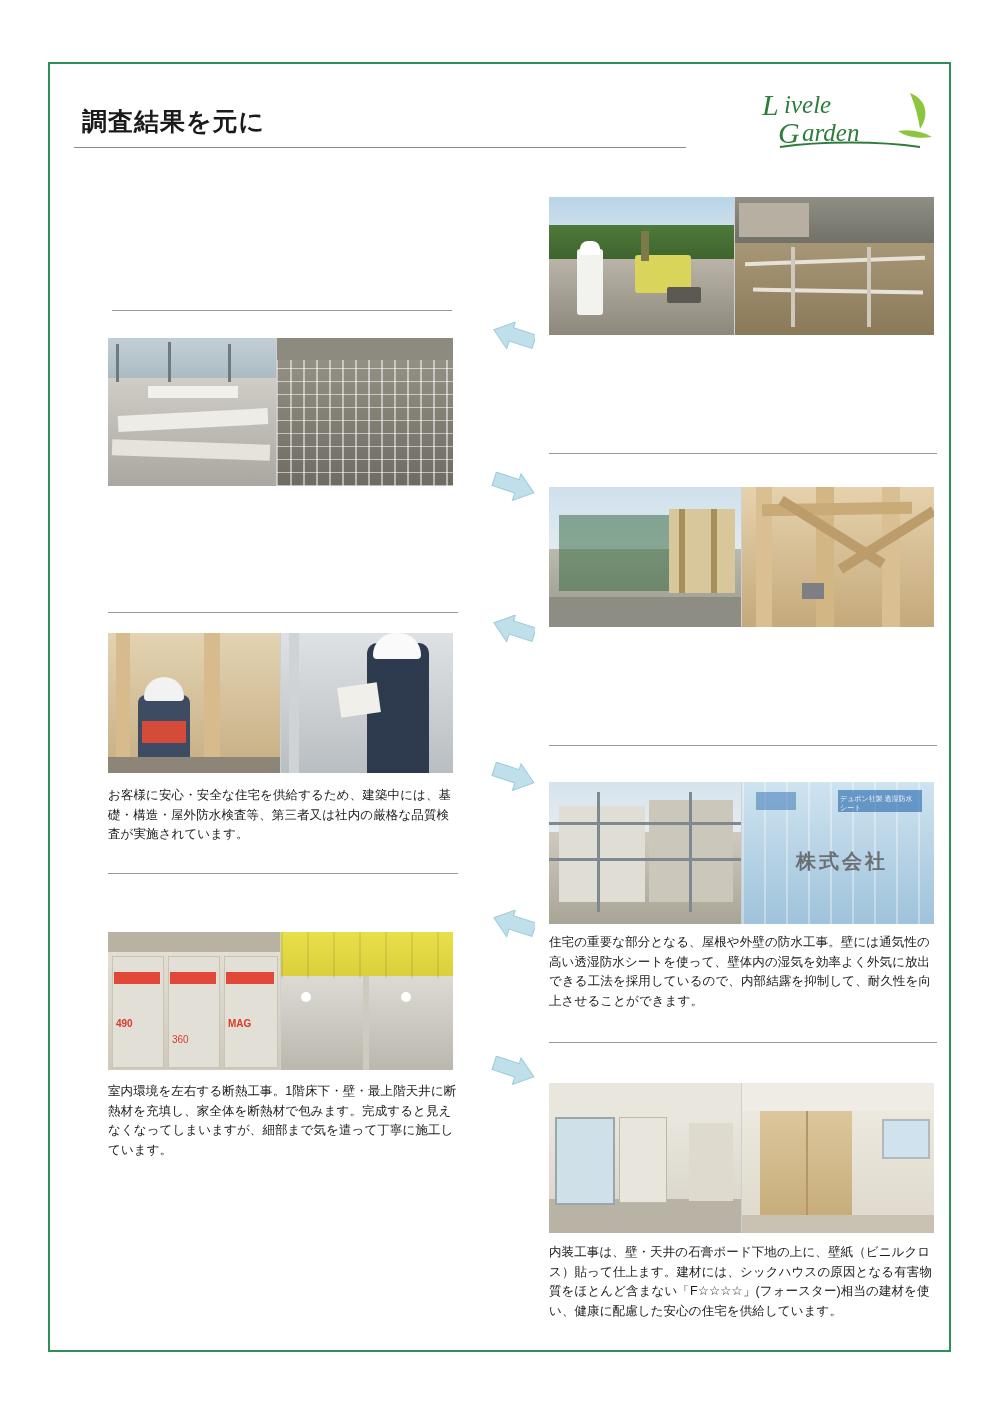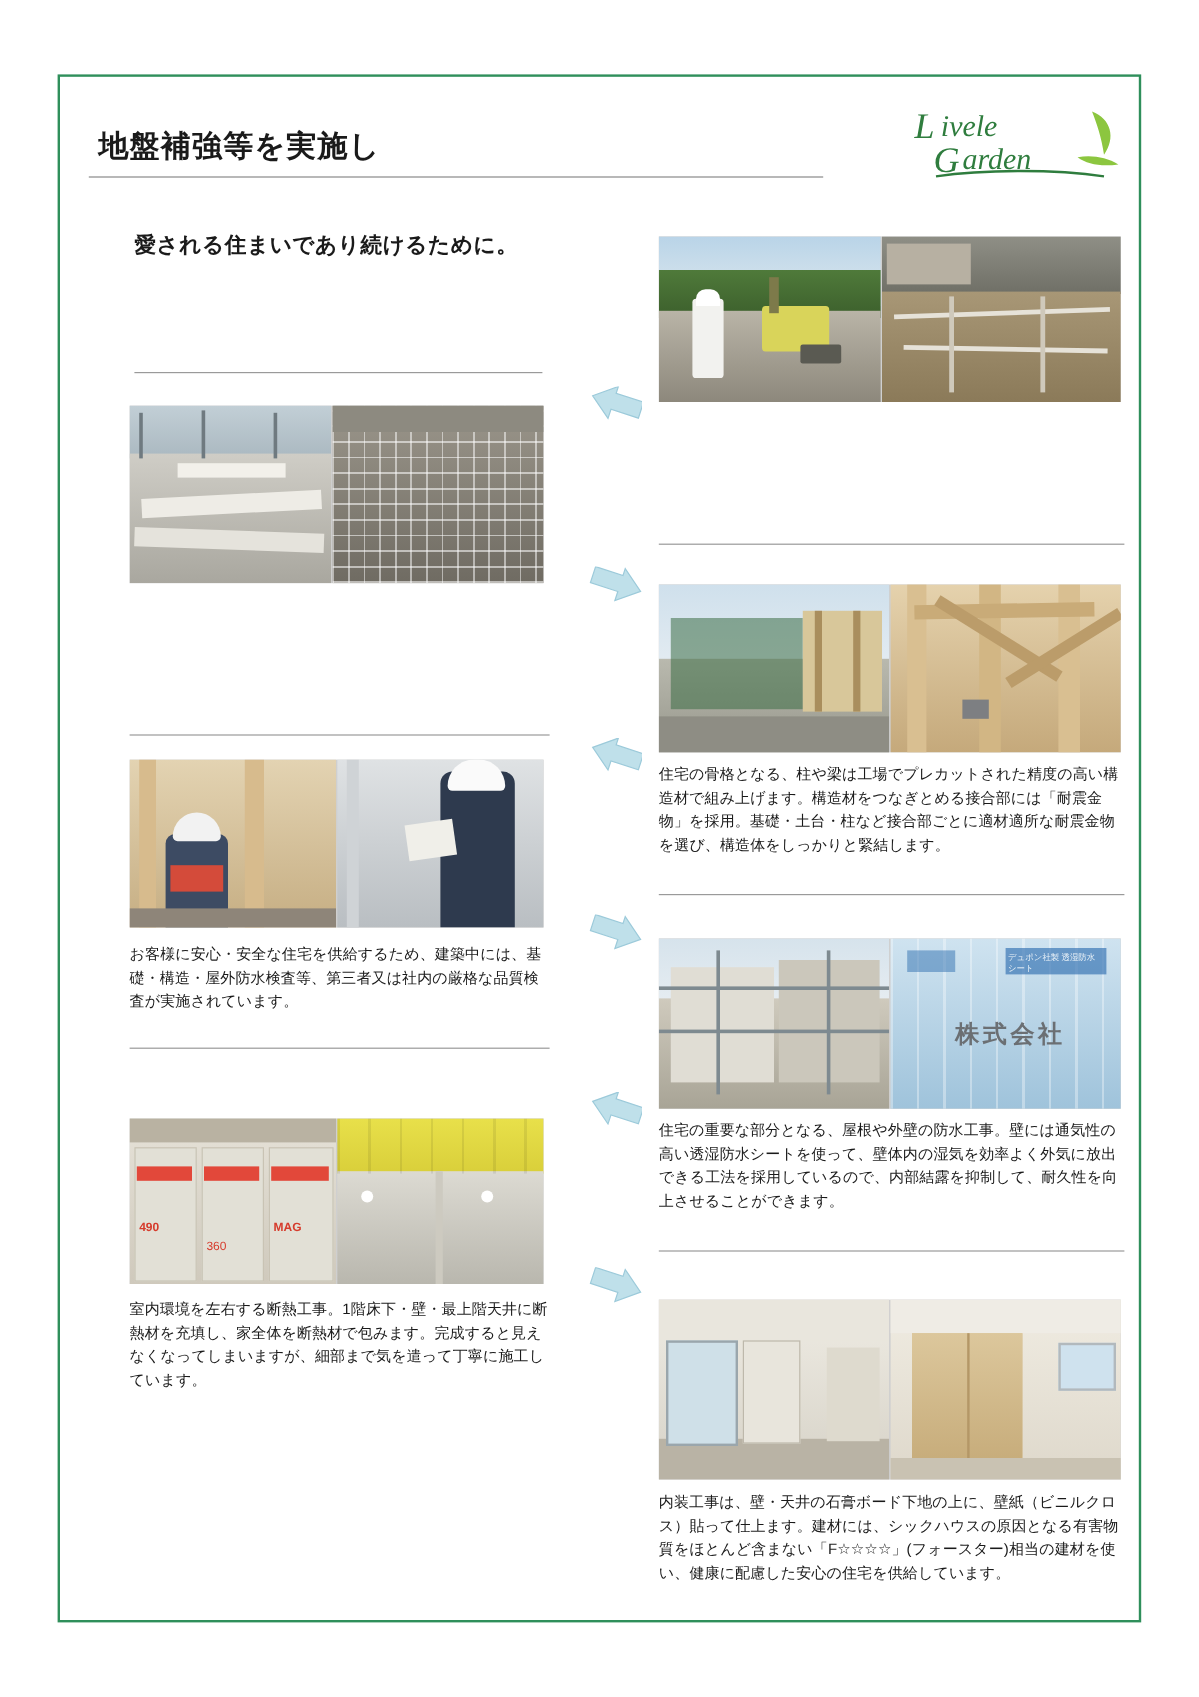--- a/index.html
+++ b/index.html
@@ -27,37 +27,36 @@
 
   
   .sky{background:linear-gradient(#b9d4e8,#dfe9ee);}
 </style>
 </head>
 <body>
 
 <div class="page">
   <div class="frame"></div>
 
-  <div class="title">地盤補強等を実施し</div>
+  <div class="title">調査結果を元に</div>
   <div class="title-rule"></div>
 
   <div class="logo">
     <svg width="180" height="70" viewBox="0 0 180 70" xmlns="http://www.w3.org/2000/svg">
       <text x="2" y="30" font-family="Liberation Serif, serif" font-size="30" font-style="italic" fill="#2f7d3e">L</text>
       <text x="24" y="28" font-family="Liberation Serif, serif" font-size="25" font-style="italic" fill="#2f7d3e">ivele</text>
       <text x="18" y="58" font-family="Liberation Serif, serif" font-size="30" font-style="italic" fill="#2f7d3e">G</text>
       <text x="42" y="56" font-family="Liberation Serif, serif" font-size="25" font-style="italic" fill="#2f7d3e">arden</text>
       <path d="M150 8 C166 14 170 30 160 44 C158 30 154 18 150 8 Z" fill="#8cc63f"></path>
       <path d="M138 46 C150 44 162 46 172 52 C158 54 146 52 138 46 Z" fill="#8cc63f"></path>
       <path d="M20 62 C60 56 120 56 160 62" stroke="#2f7d3e" stroke-width="2" fill="none"></path>
     </svg>
 
   </div>
 
-  <div class="lead1">愛される住まいであり続けるために。</div>
   <div class="hr" style="left:112px;top:310px;width:340px;"></div>
 
   <div class="photo" style="left:549px;top:197px;width:385px;height:138px;">
     <div class="half" style="left:0;width:185px;">
       <div style="position:absolute;left:0;top:0;width:185px;height:58px;" class="sky"></div>
       <div style="position:absolute;left:0;top:28px;width:185px;height:40px;background:linear-gradient(#4f7a3a,#3c5f2c);"></div>
       <div style="position:absolute;left:0;top:62px;width:185px;height:76px;background:linear-gradient(#b9b4a7,#8d887c);"></div>
       <div style="position:absolute;left:28px;top:52px;width:26px;height:66px;background:#f2f2ef;border-radius:3px;"></div>
       <div style="position:absolute;left:31px;top:44px;width:20px;height:14px;background:#ffffff;border-radius:8px 8px 0 0;"></div>
       <div style="position:absolute;left:86px;top:58px;width:56px;height:38px;background:#d9d45a;border-radius:3px;"></div>
@@ -123,21 +122,20 @@
       <div style="position:absolute;left:0;top:0;width:192px;height:140px;background:linear-gradient(#e5d2ad,#c5a97b);"></div>
       <div style="position:absolute;left:14px;top:0;width:16px;height:140px;background:#d9bf91;"></div>
       <div style="position:absolute;left:74px;top:0;width:18px;height:140px;background:#d2b684;"></div>
       <div style="position:absolute;left:140px;top:0;width:18px;height:140px;background:#d9bf91;"></div>
       <div style="position:absolute;left:20px;top:16px;width:150px;height:12px;background:#c9ab78;transform:rotate(-1deg);"></div>
       <div style="position:absolute;left:30px;top:40px;width:120px;height:10px;background:#bb9c6a;transform:rotate(32deg);"></div>
       <div style="position:absolute;left:90px;top:48px;width:110px;height:10px;background:#bb9c6a;transform:rotate(-32deg);"></div>
       <div style="position:absolute;left:60px;top:96px;width:22px;height:16px;background:#7d7f82;"></div>
     </div>
   </div>
-  <div class="cap" style="left:549px;top:636px;width:388px;">住宅の骨格となる、柱や梁は工場でプレカットされた精度の高い構造材で組み上げます。構造材をつなぎとめる接合部には「耐震金物」を採用。基礎・土台・柱など接合部ごとに適材適所な耐震金物を選び、構造体をしっかりと緊結します。</div>
   <div class="hr" style="left:549px;top:745px;width:388px;"></div>
 
   <div class="arrow" style="left:489px;top:615px;">
     <svg viewBox="0 0 46 40" width="46" height="40">
         <path d="M44 6 L20 6 L20 0 L2 14 L20 28 L20 20 L44 20 Z" transform="rotate(18 23 20)" fill="#bfe0ea" stroke="#9ccada" stroke-width="1"></path>
       </svg>
   </div>
 
   <div class="photo" style="left:108px;top:633px;width:345px;height:140px;">
     <div class="half" style="left:0;width:172px;">

